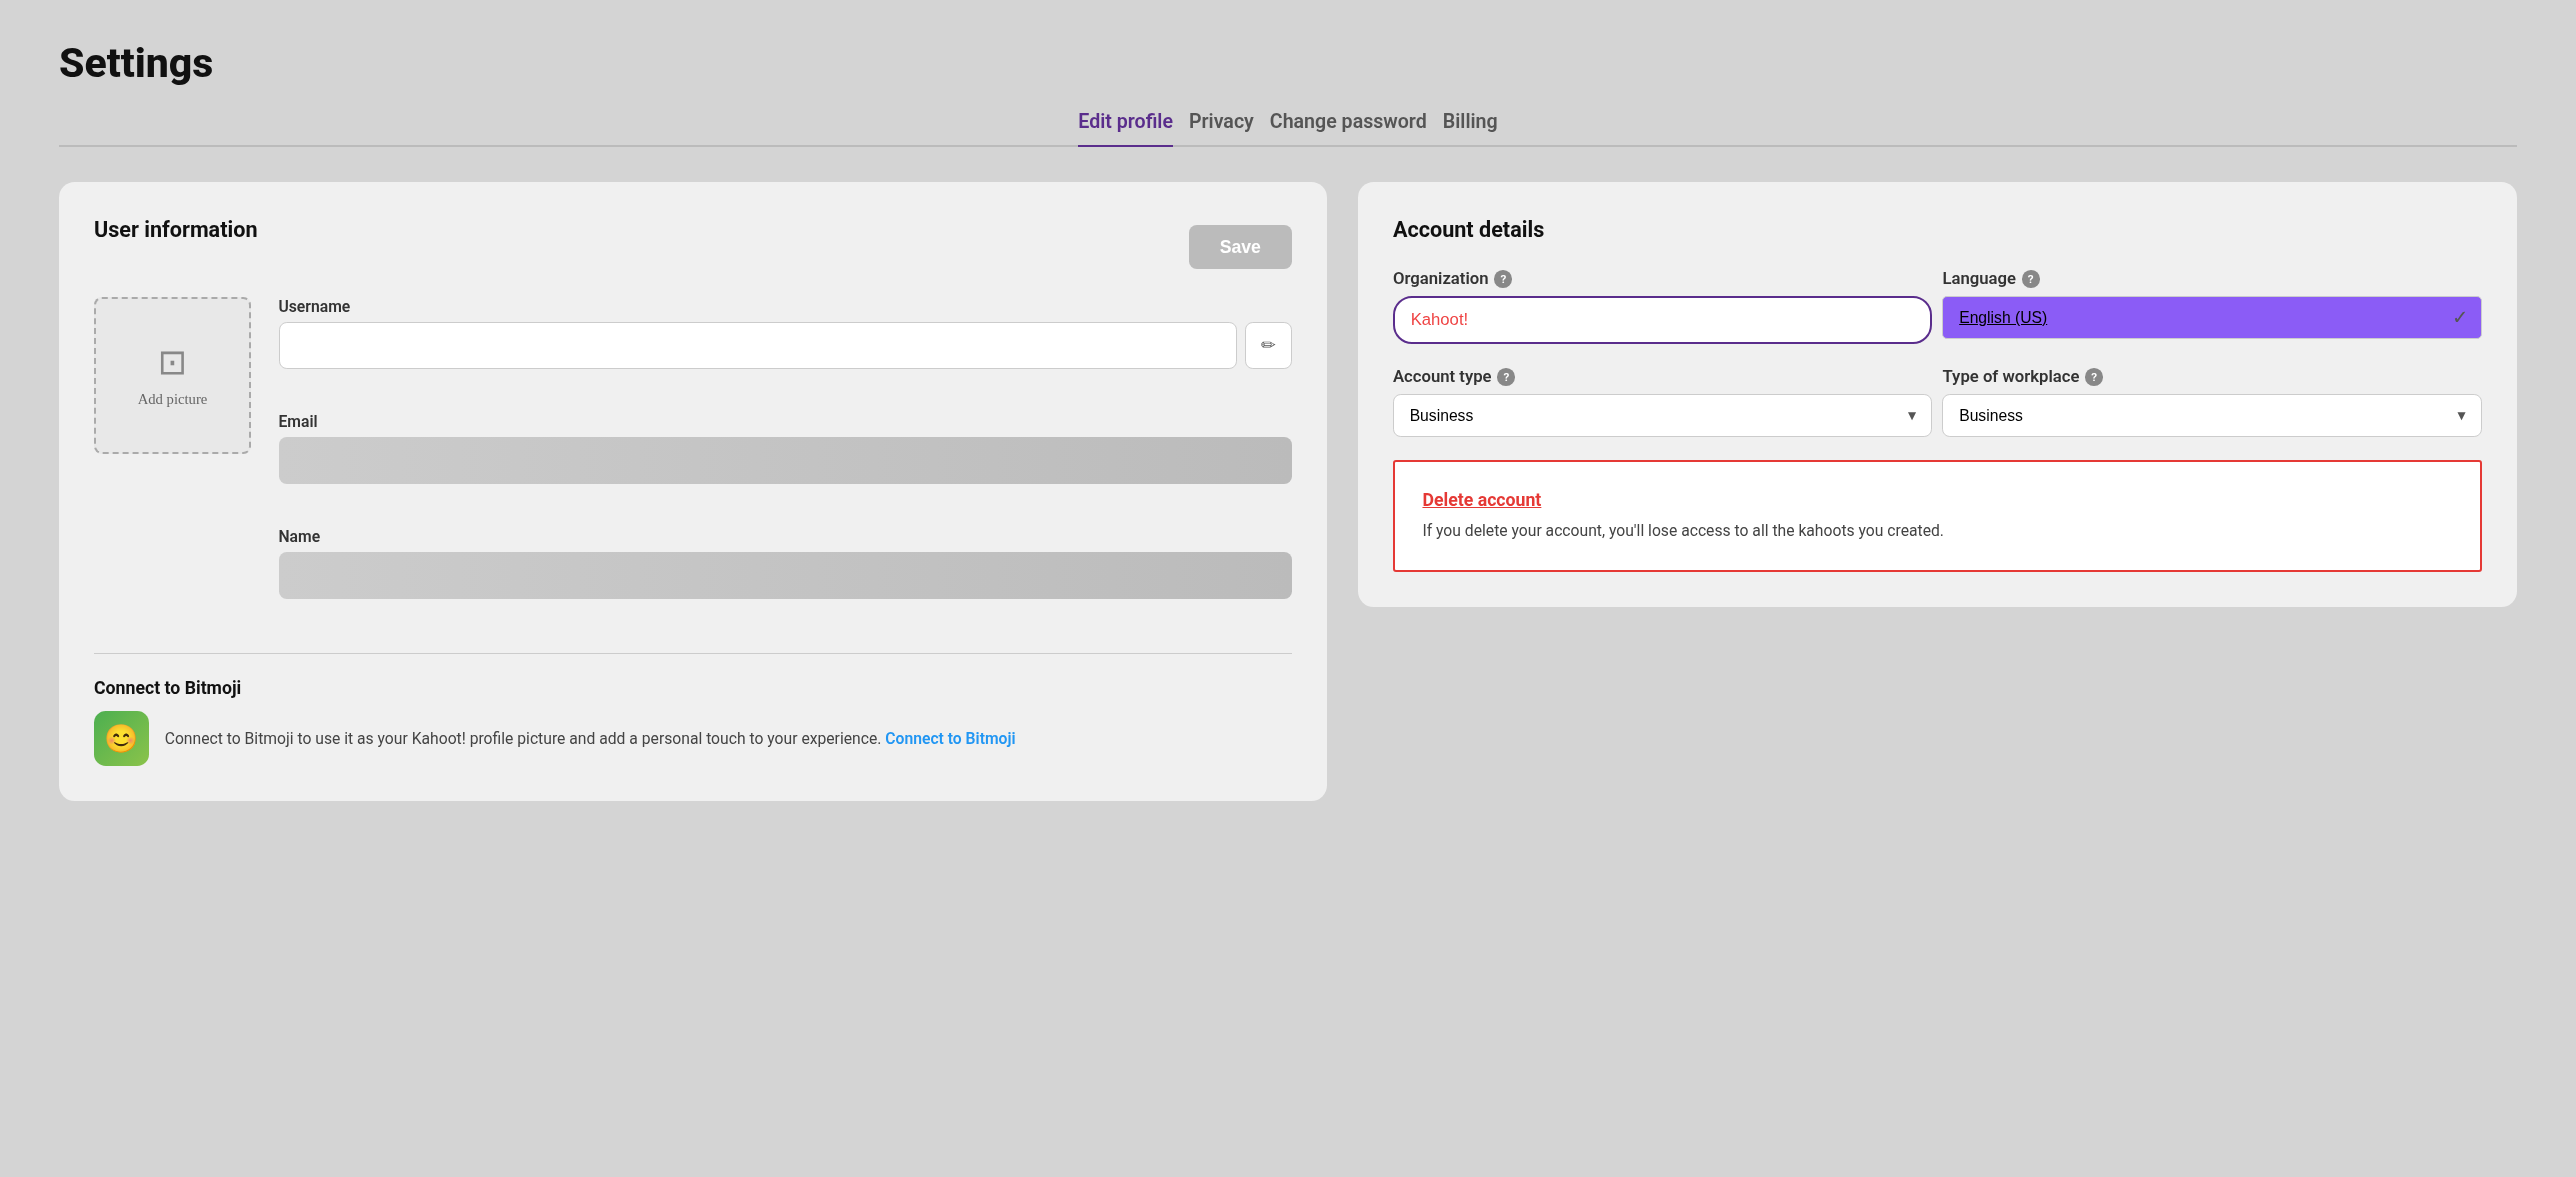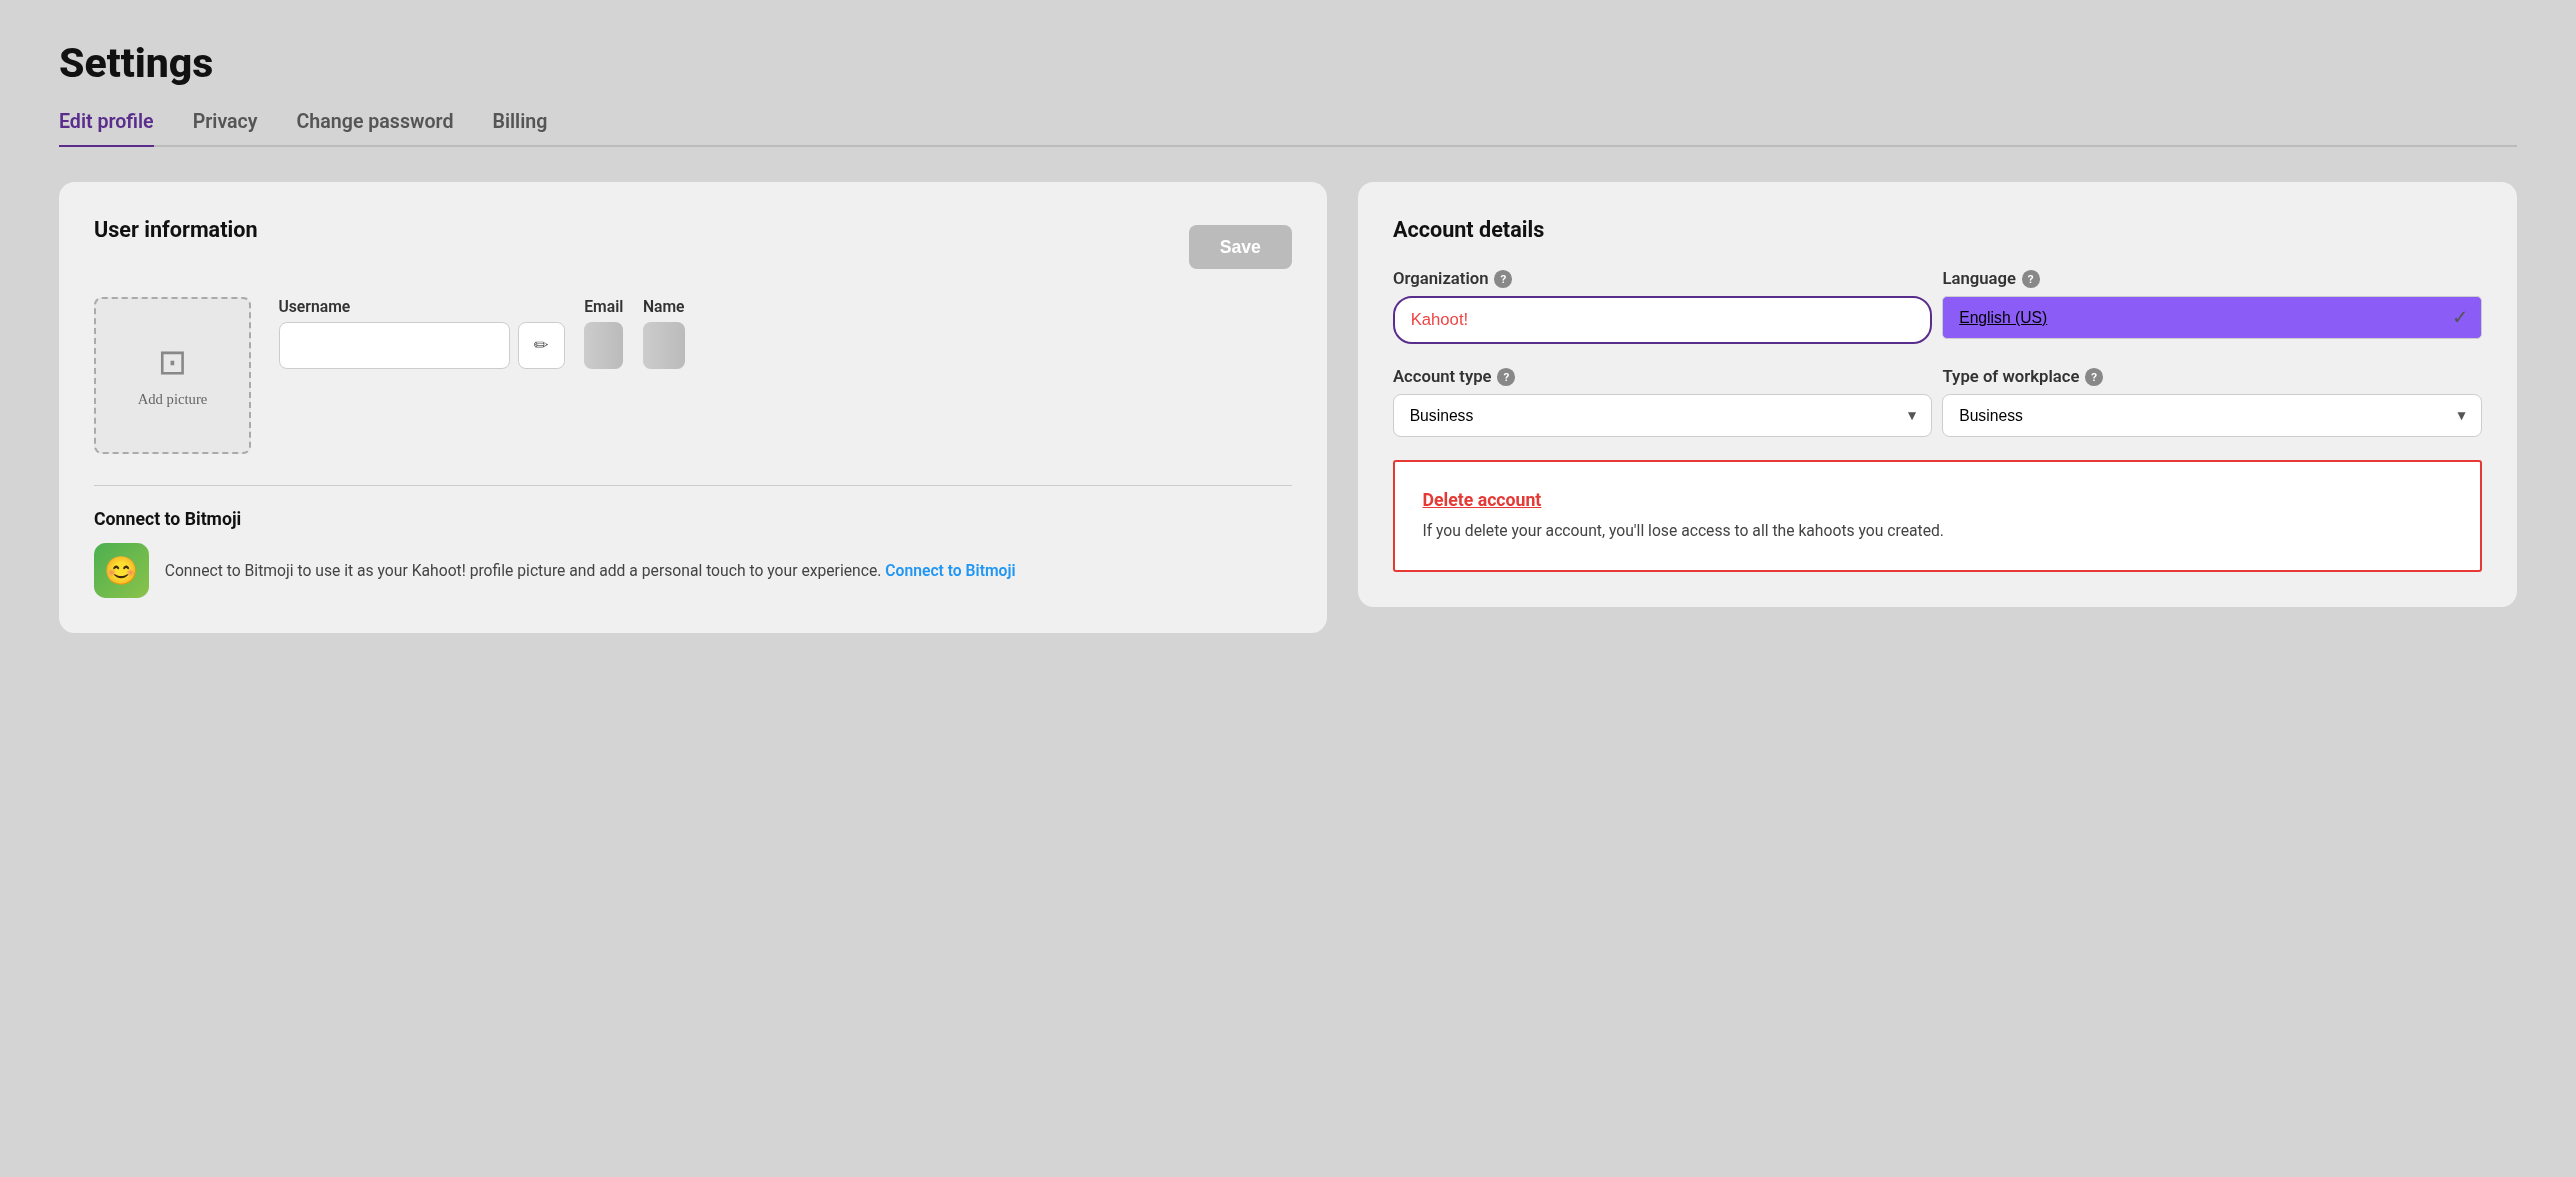--- a/index.html
+++ b/index.html
@@ -13,23 +13,24 @@
 
     .page-title {
       font-size: 41px;
       font-weight: 800;
       color: #111;
       margin-bottom: 23px;
     }
 
     .tabs {
       display: flex;
-      gap: 39px;
+      gap: 16px;
       border-bottom: 2px solid #bbb;
       margin-bottom: 35px;
+      justify-content: center;
     }
 
     .tab {
       font-size: 19.6px;
       font-weight: 600;
       color: #555;
       padding-bottom: 11.8px;
       cursor: pointer;
       border-bottom: 2.9px solid transparent;
       margin-bottom: -2px;
@@ -113,20 +114,21 @@
 
     .avatar-label {
       font-size: 14.7px;
       color: #666;
       font-family: Liberation Serif, serif;
     }
 
     .form-fields {
       flex: 1;
       display: flex;
+      flex-direction: column;
       gap: 19.6px;
     }
 
     .field-label {
       font-size: 15.7px;
       font-weight: 600;
       color: #333;
       margin-bottom: 5.9px;
     }
 

